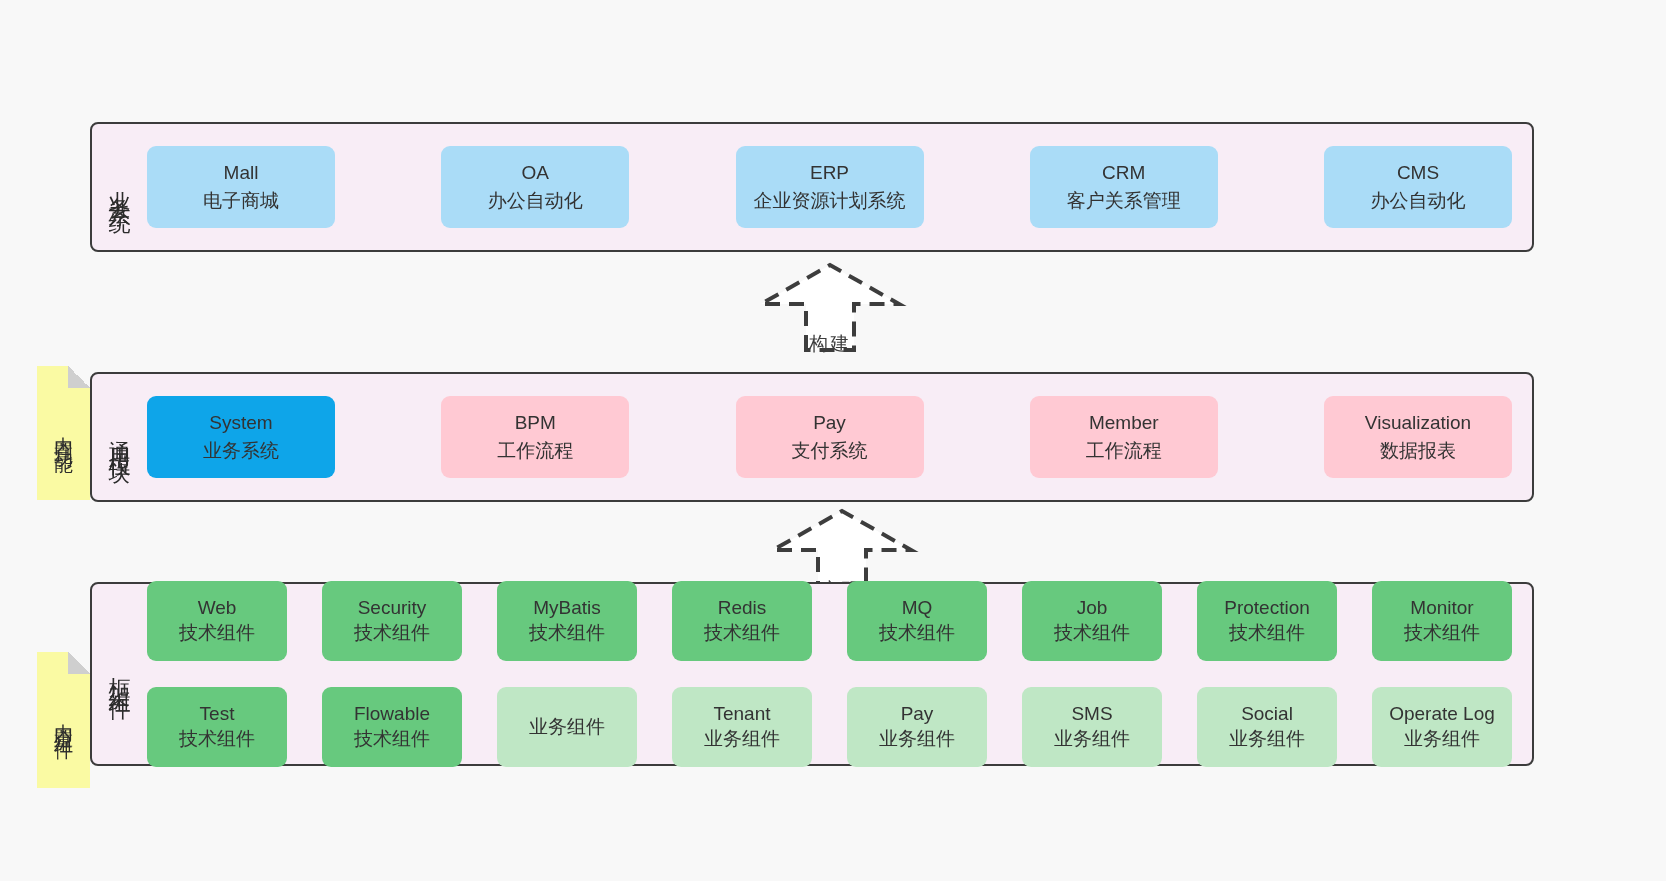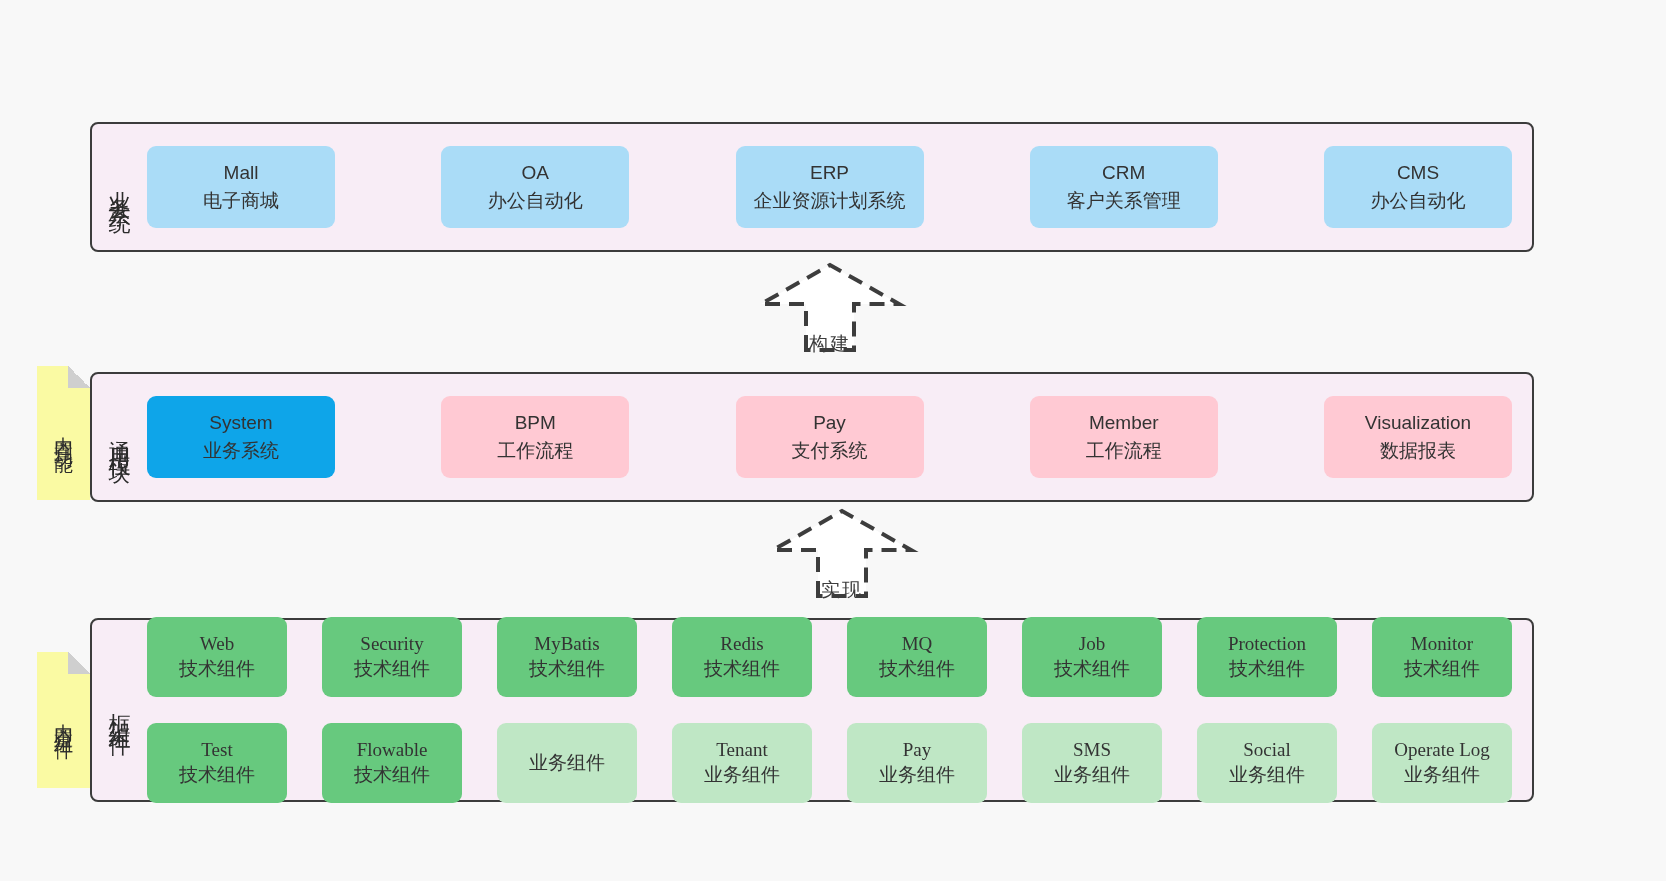--- a/index.html
+++ b/index.html
@@ -159,21 +159,21 @@
   <svg width="170" height="92" viewBox="0 0 170 92">
     <path d="M61 90 L61 44 L16 44 L85 5 L154 44 L109 44 L109 90 Z" fill="#ffffff" stroke="#3d3d3d" stroke-width="4" stroke-dasharray="15 9" stroke-linejoin="miter"></path>
   </svg>
   <span class="arrow-label">实现</span>
 </div>
 
 <div class="note" style="top:652px;height:136px;">
   <span>内置组件</span>
   <i class="fold"></i>
 </div>
-<div class="layer" style="top:618px;height:184px;font-family:Liberation Serif, serif;">
+<div class="layer" style="top:582px;height:184px;">
   <div class="layer-label">框架组件</div>
   <div class="rows">
     <div class="row">
       <div class="box box-small green">
         <span>Web</span>
         <span>技术组件</span>
       </div>
       <div class="box box-small green">
         <span>Security</span>
         <span>技术组件</span>

